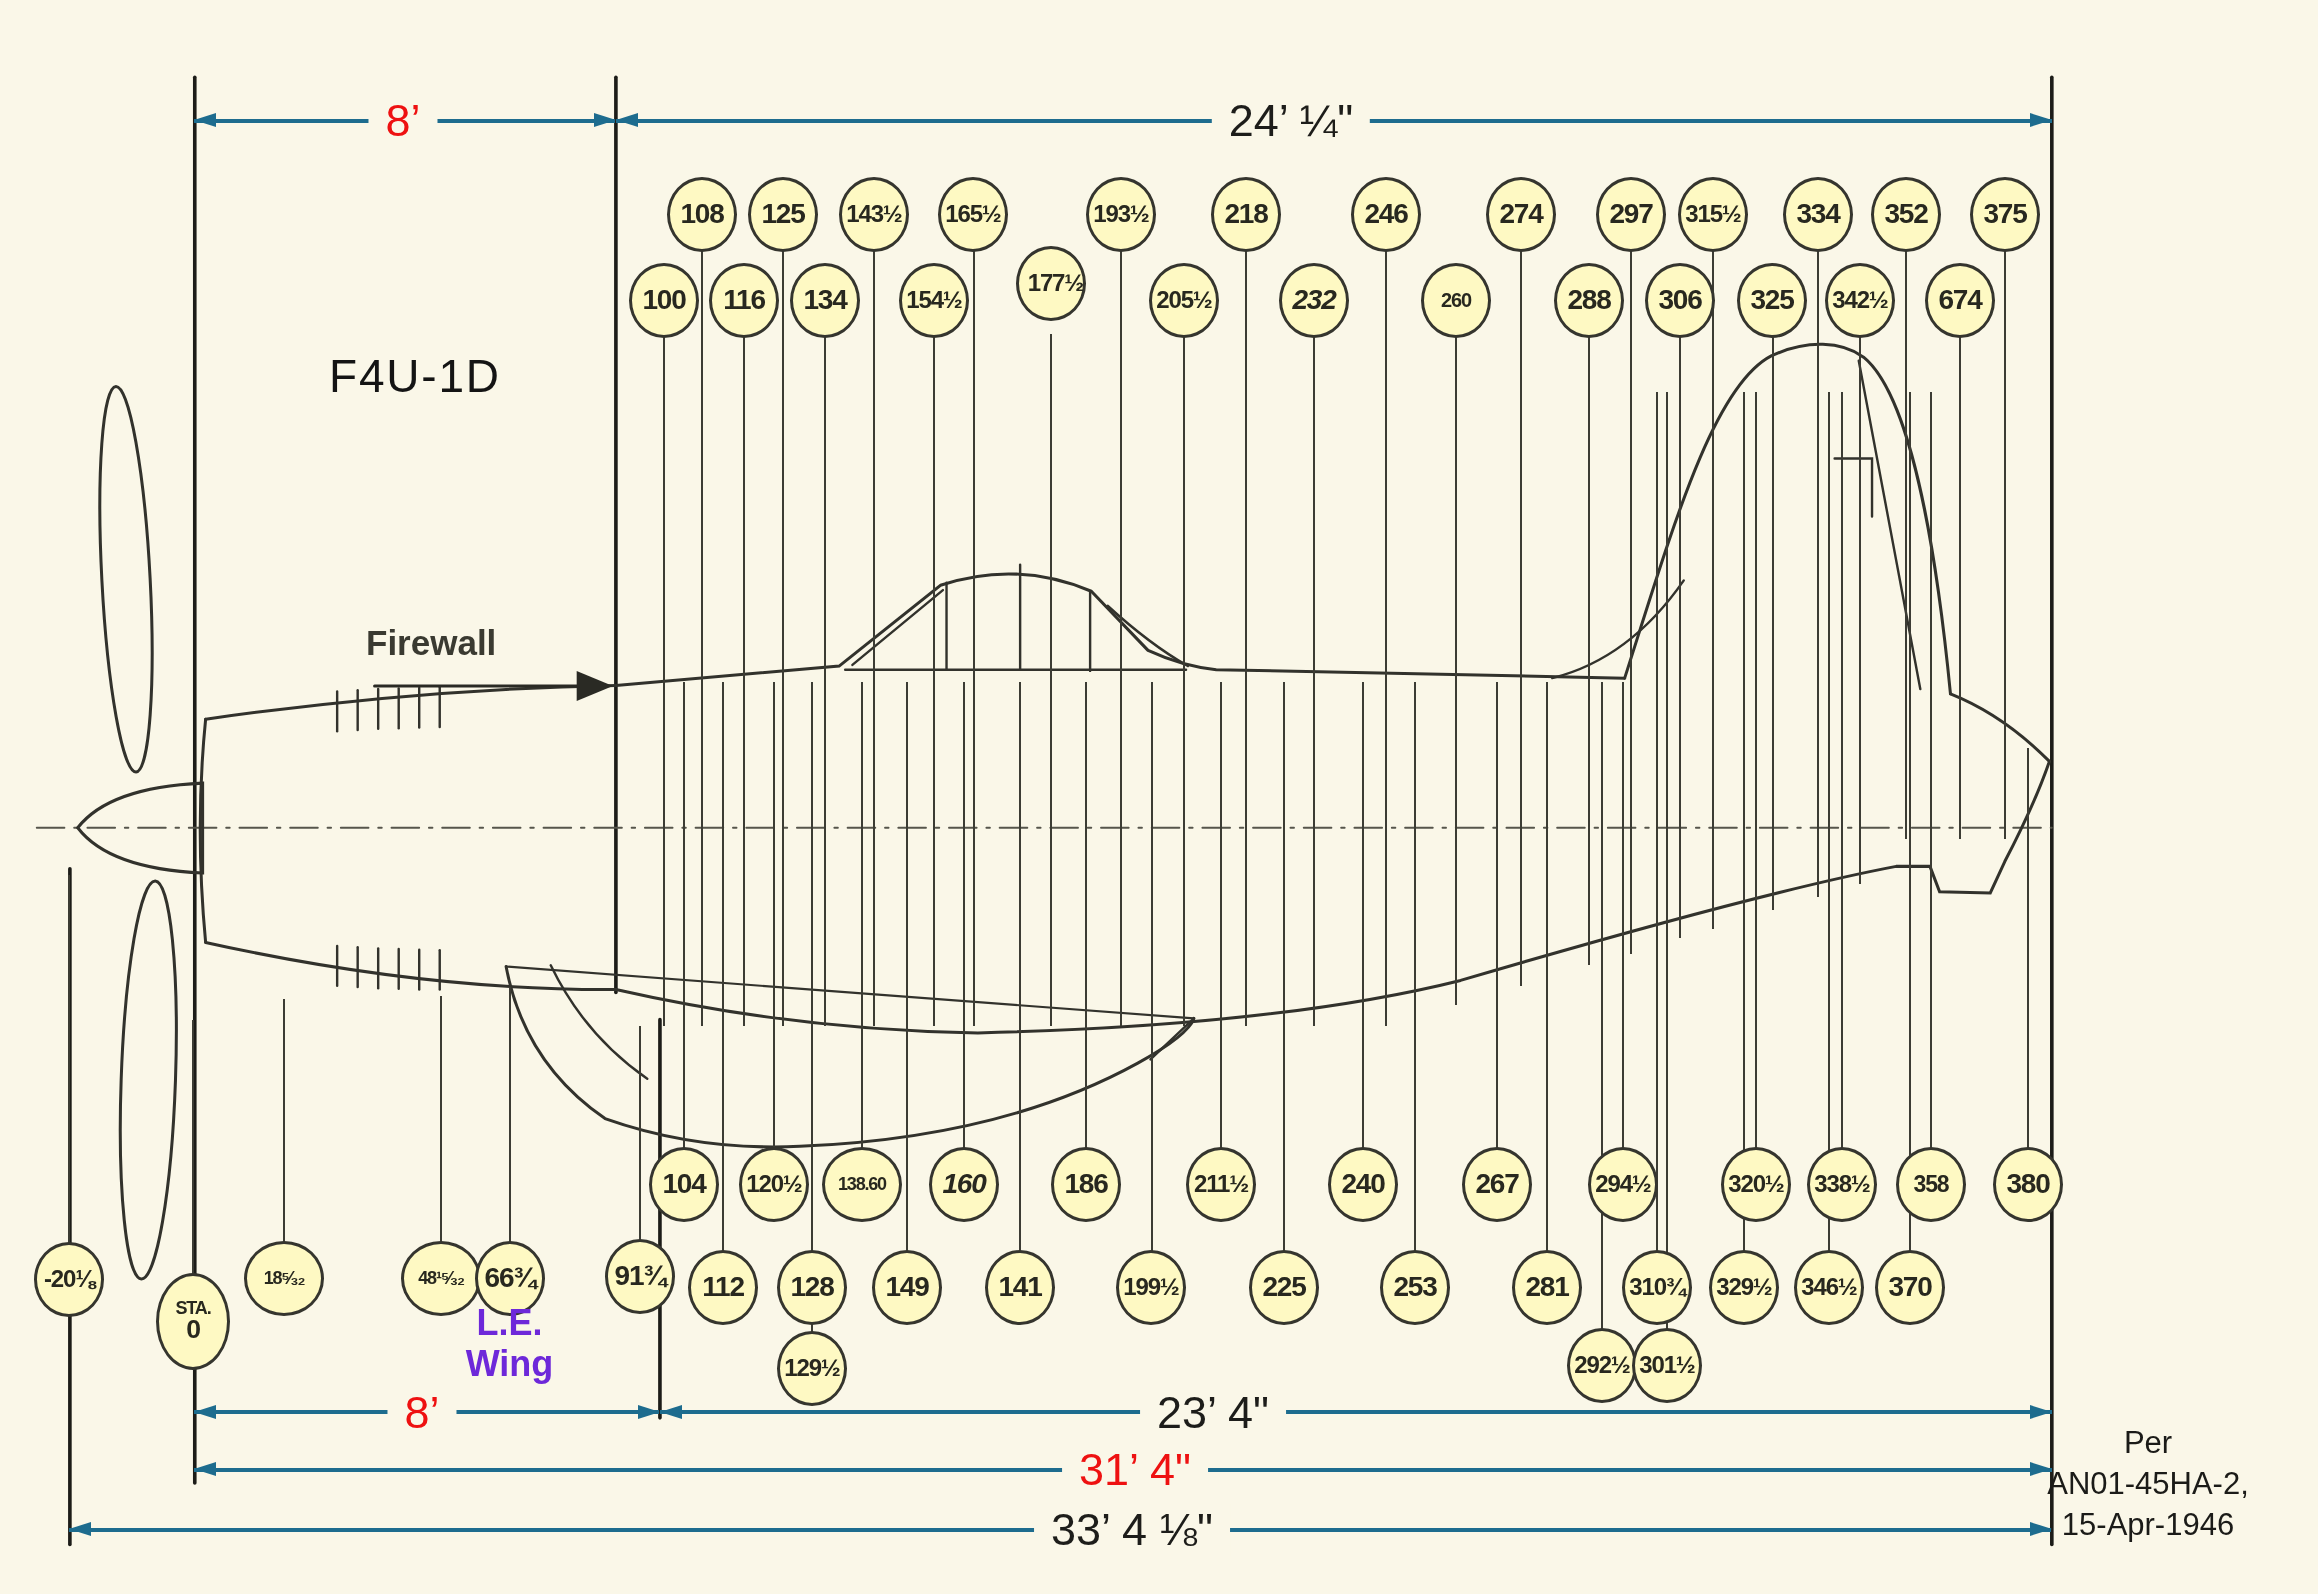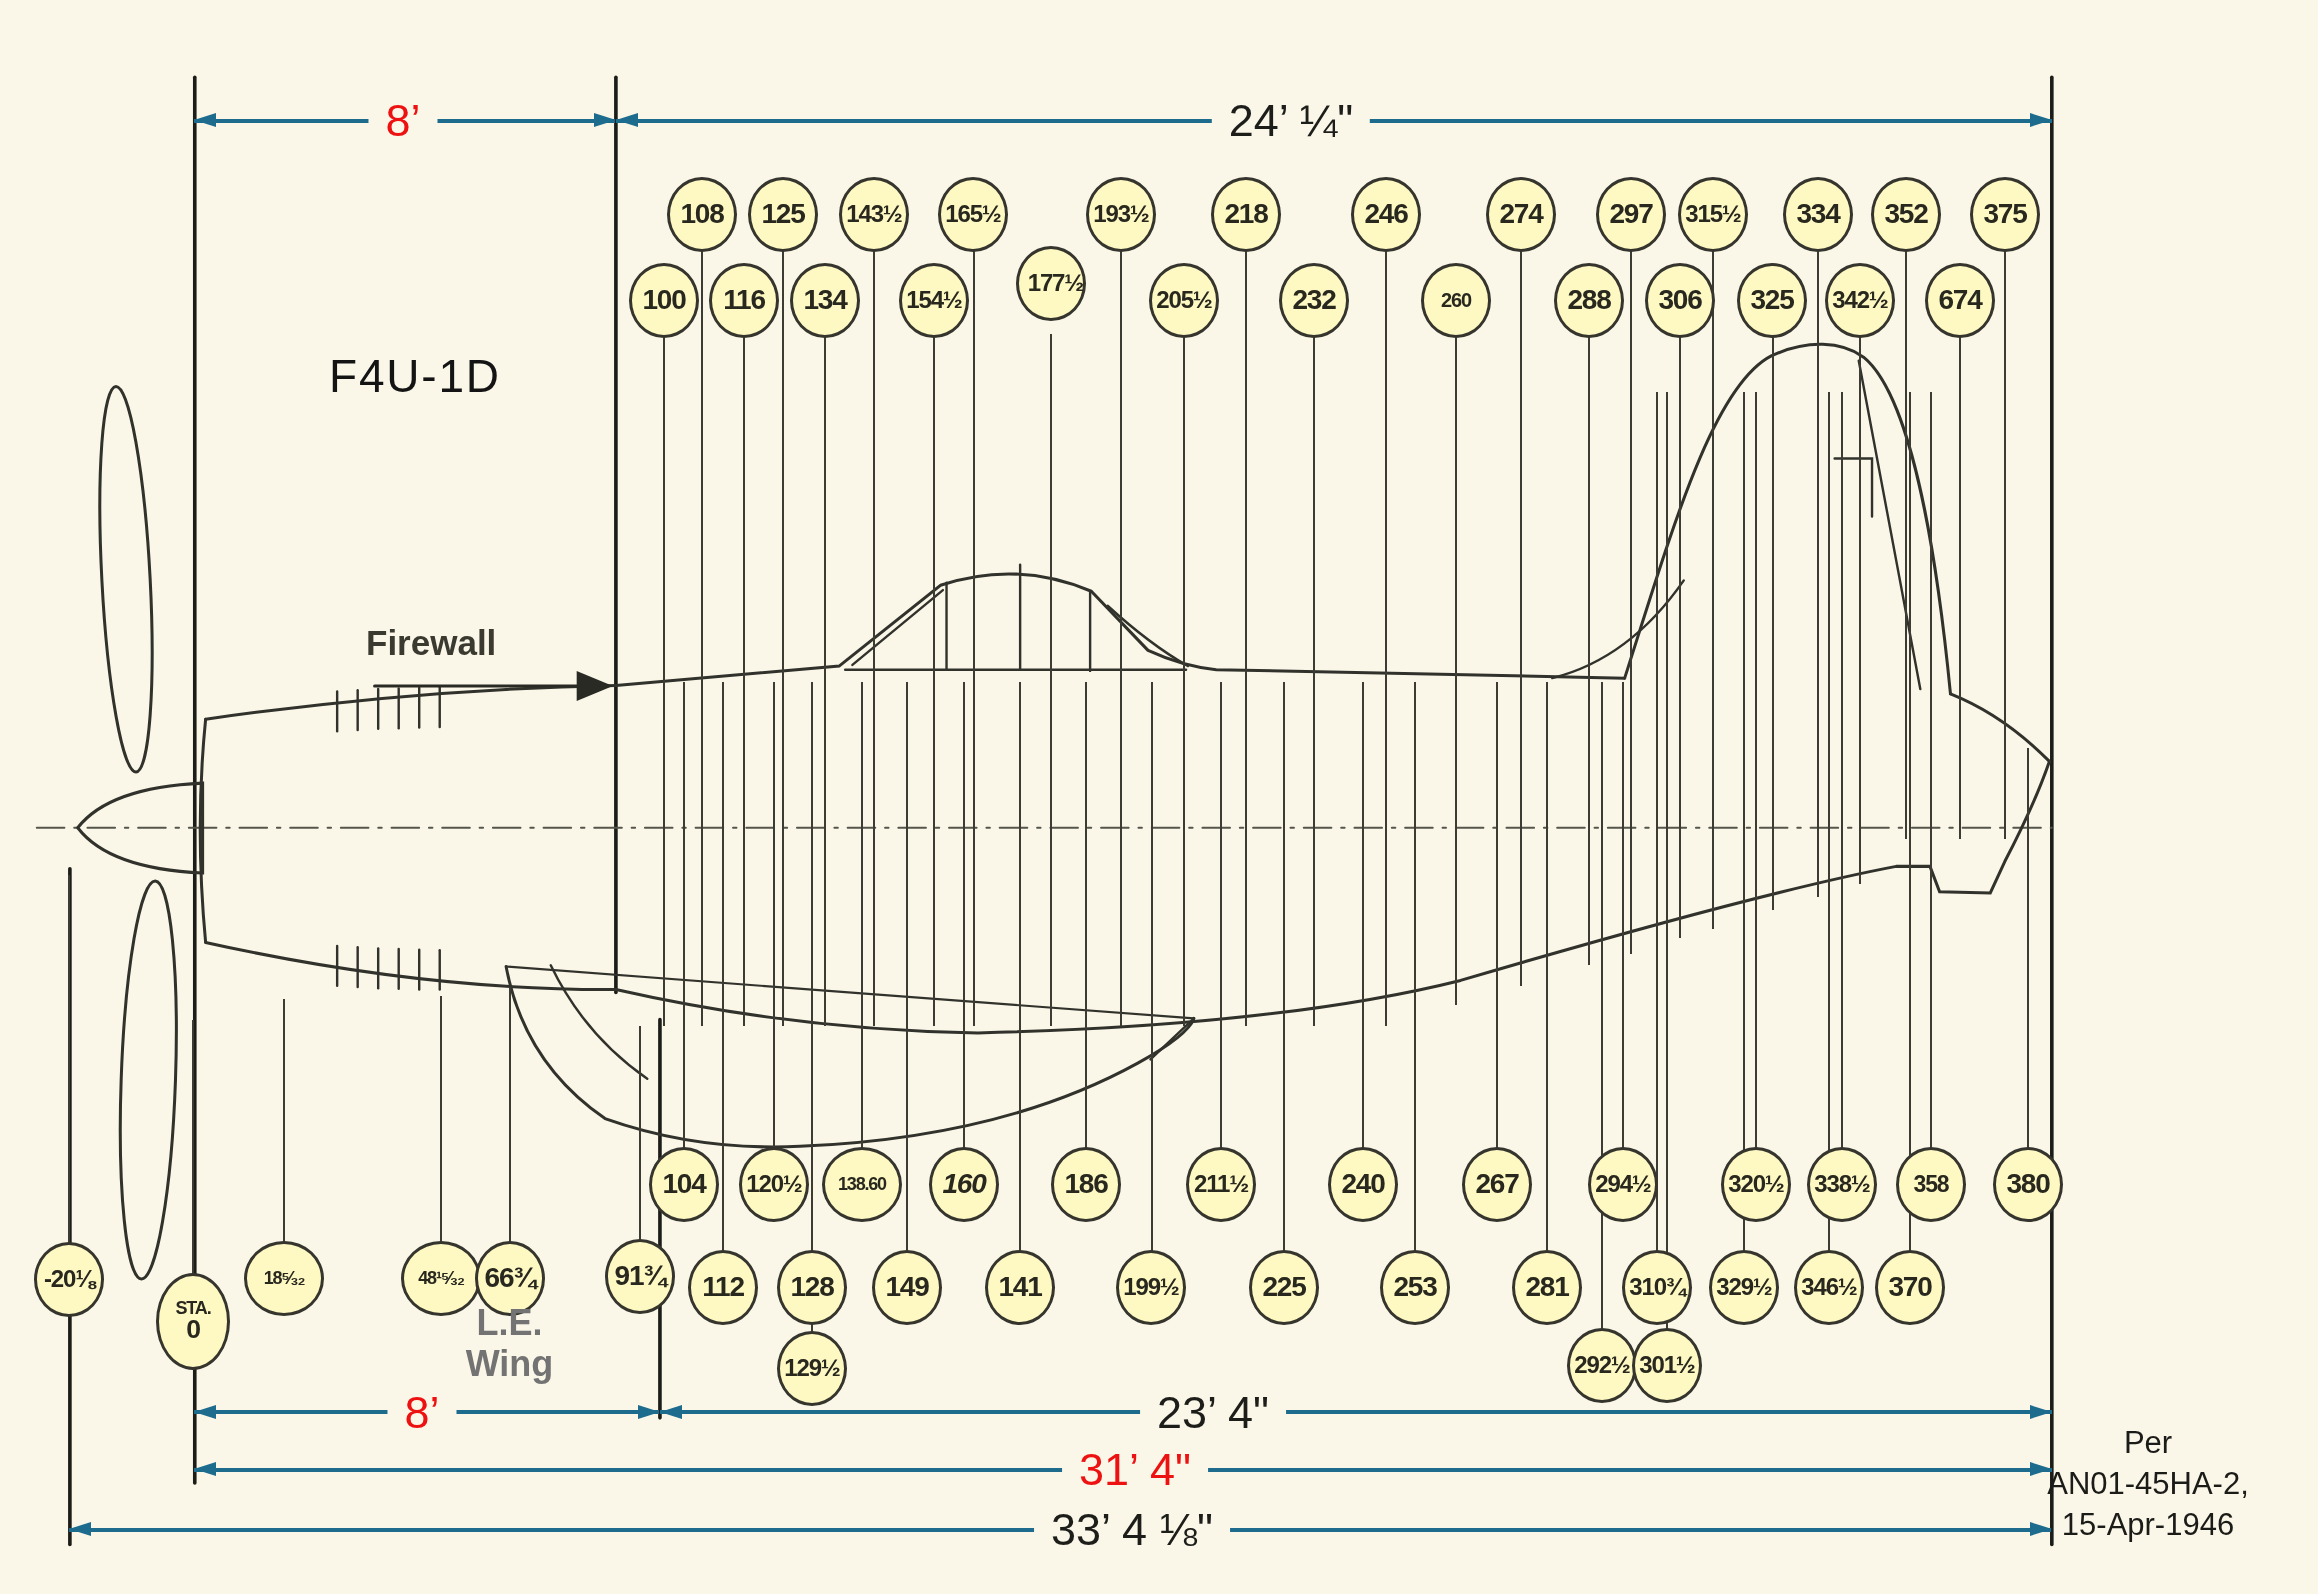--- a/index.html
+++ b/index.html
@@ -17,21 +17,21 @@
   .ah{position:absolute;width:0;height:0;border-top:7.8px solid transparent;border-bottom:7.8px solid transparent;}
   .ah-l{border-right:22px solid #1d6c8e;}
   .ah-r{border-left:22px solid #1d6c8e;}
   .dimlabel{position:absolute;transform:translate(-50%,-50%);background:#faf7e8;padding:0 17px;
             font-size:45px;white-space:nowrap;z-index:3;}
   .red{color:#ee1111;}
   .ink{color:#1d1d1a;}
   #title{position:absolute;left:329px;top:349px;font-size:46px;letter-spacing:1.8px;color:#141414;z-index:5;}
   #firewall-label{position:absolute;left:366px;top:623px;font-size:35px;font-weight:600;color:#3a3a31;z-index:5;}
   #le-wing{position:absolute;left:431px;top:1302px;width:157px;text-align:center;font-size:36px;
-           font-weight:600;color:#737373;line-height:1.15;z-index:5;}
+           font-weight:600;color:#6d28d9;line-height:1.15;z-index:5;}
   #note{position:absolute;left:1973px;top:1423px;width:350px;text-align:center;font-size:31px;
         color:#1b1b18;line-height:1.32;z-index:5;}
 </style>
 </head>
 <body>
 
 <div id="canvas">
 
   <svg width="2319" height="1594" viewBox="0 0 3842 2642">
     <g stroke="#32322c" stroke-width="5" fill="none" stroke-linecap="round">
@@ -238,21 +238,21 @@
       <div class="st" style="left: 899px; top: 263px; width: 64px; height: 69px;">
         <div style="font-size: 24px;">154½</div>
       </div>
       <div class="st" style="left: 1016px; top: 246px; width: 64px; height: 69px; align-items: flex-end;">
         <div style="font-size: 24px;">177½</div>
       </div>
       <div class="st" style="left: 1149px; top: 263px; width: 64px; height: 69px;">
         <div style="font-size: 24px;">205½</div>
       </div>
       <div class="st" style="left: 1279px; top: 263px; width: 64px; height: 69px;">
-        <div style="font-size: 28px;">232</div>
+        <div style="font-size: 28px; font-style: italic;">232</div>
       </div>
       <div class="st" style="left: 1421px; top: 263px; width: 64px; height: 69px;">
         <div style="font-size: 20px;">260</div>
       </div>
       <div class="st" style="left: 1554px; top: 263px; width: 64px; height: 69px;">
         <div style="font-size: 28px;">288</div>
       </div>
       <div class="st" style="left: 1645px; top: 263px; width: 64px; height: 69px;">
         <div style="font-size: 28px;">306</div>
       </div>

